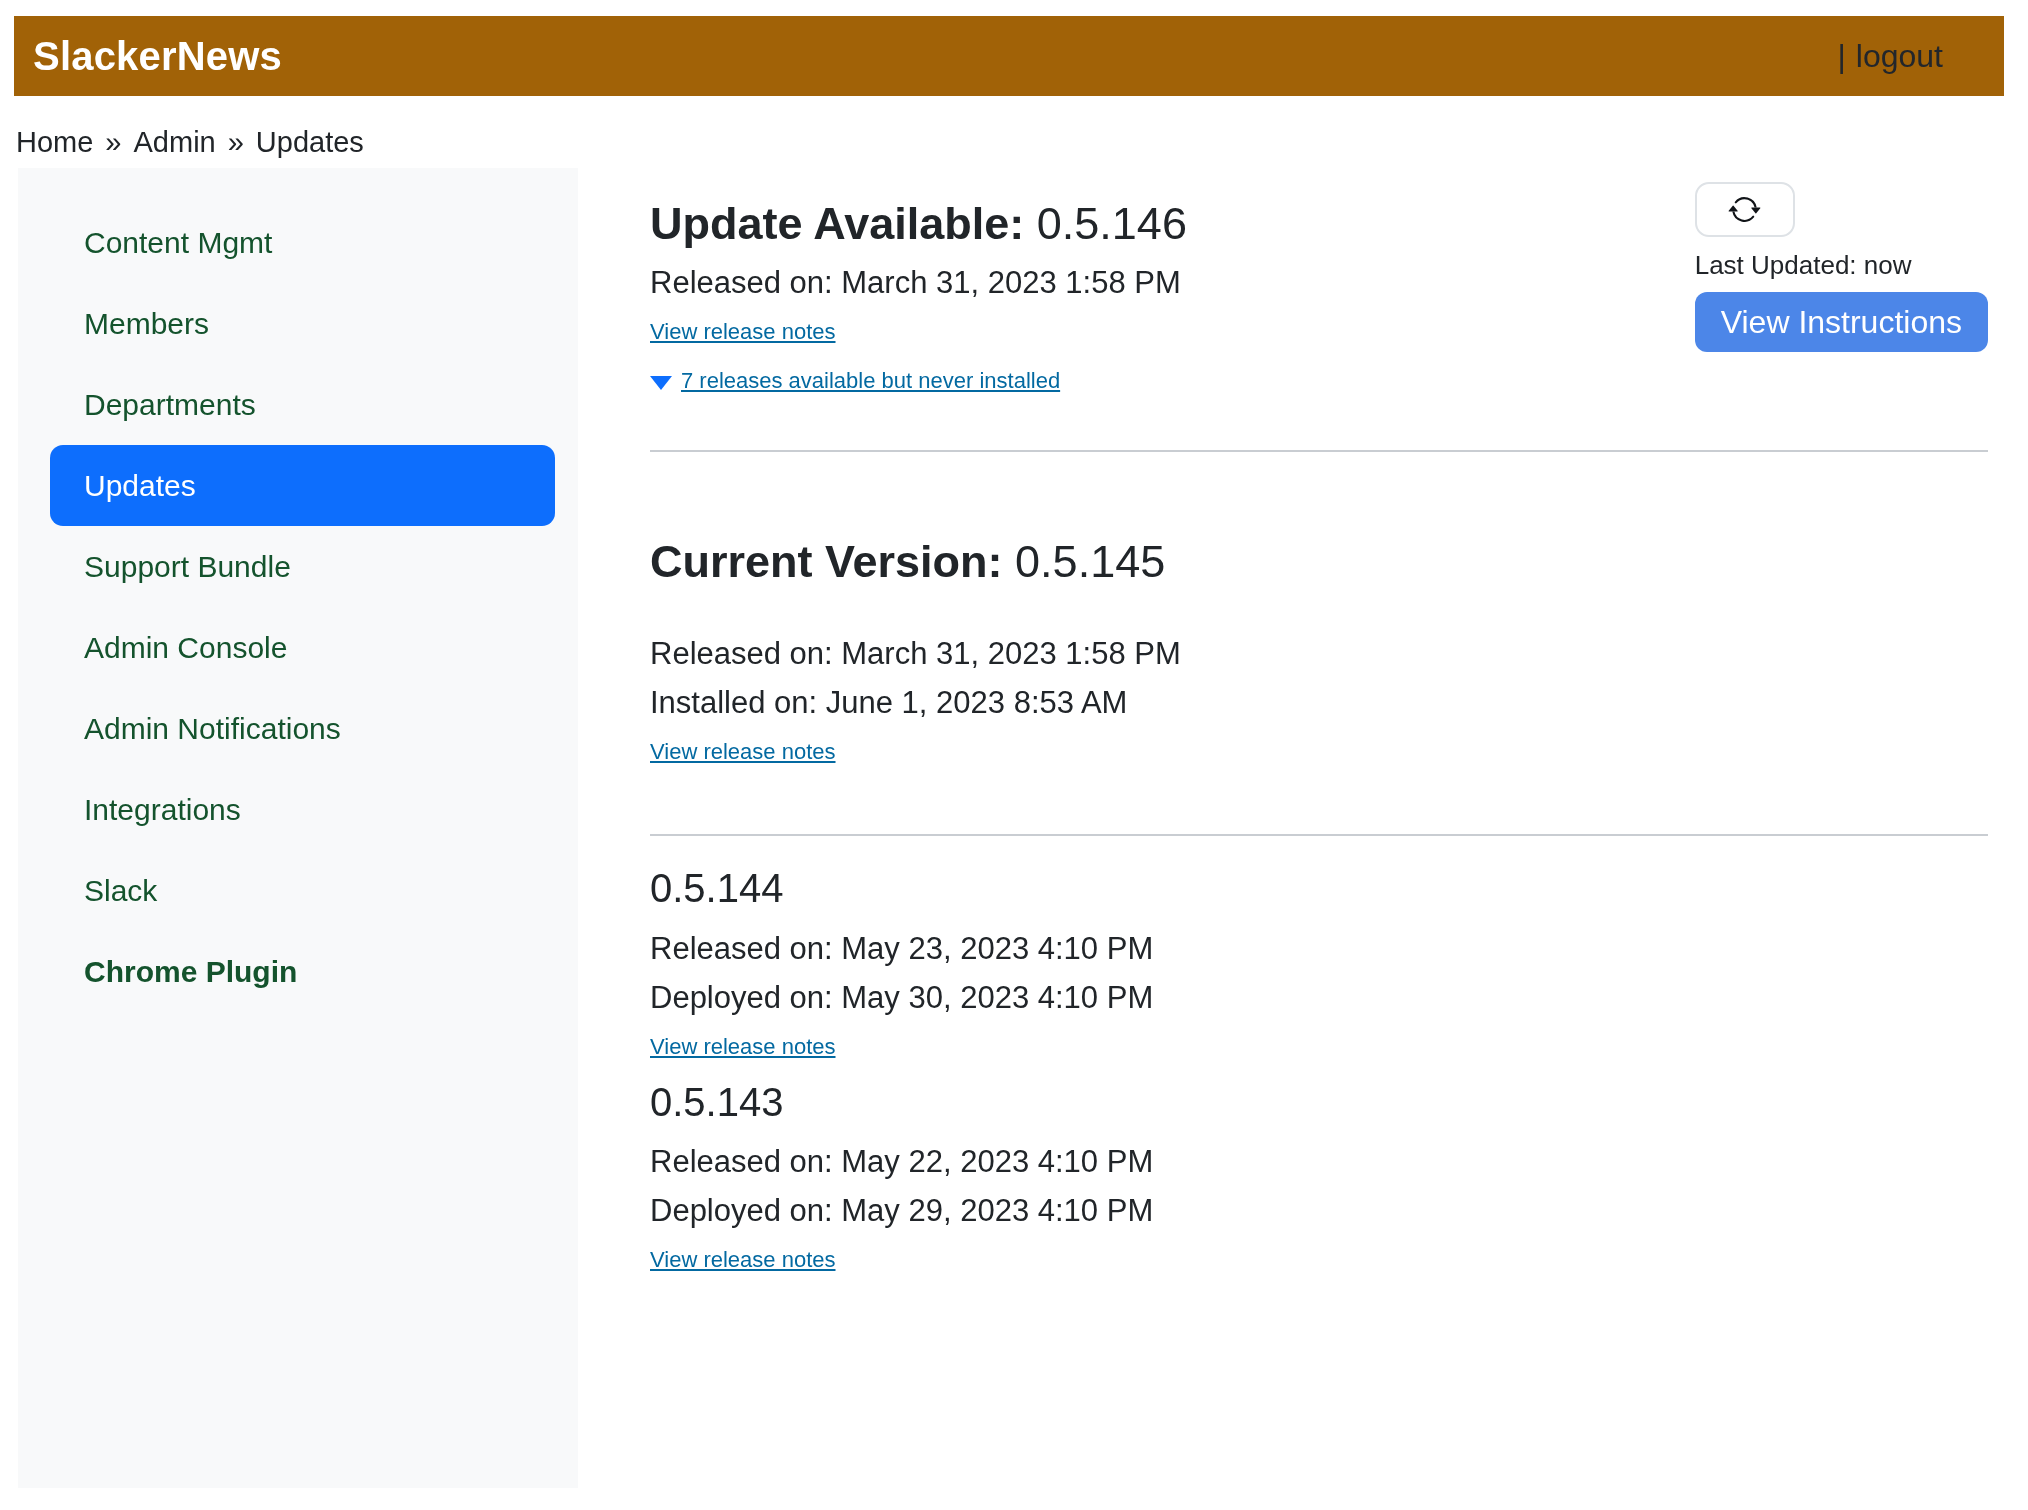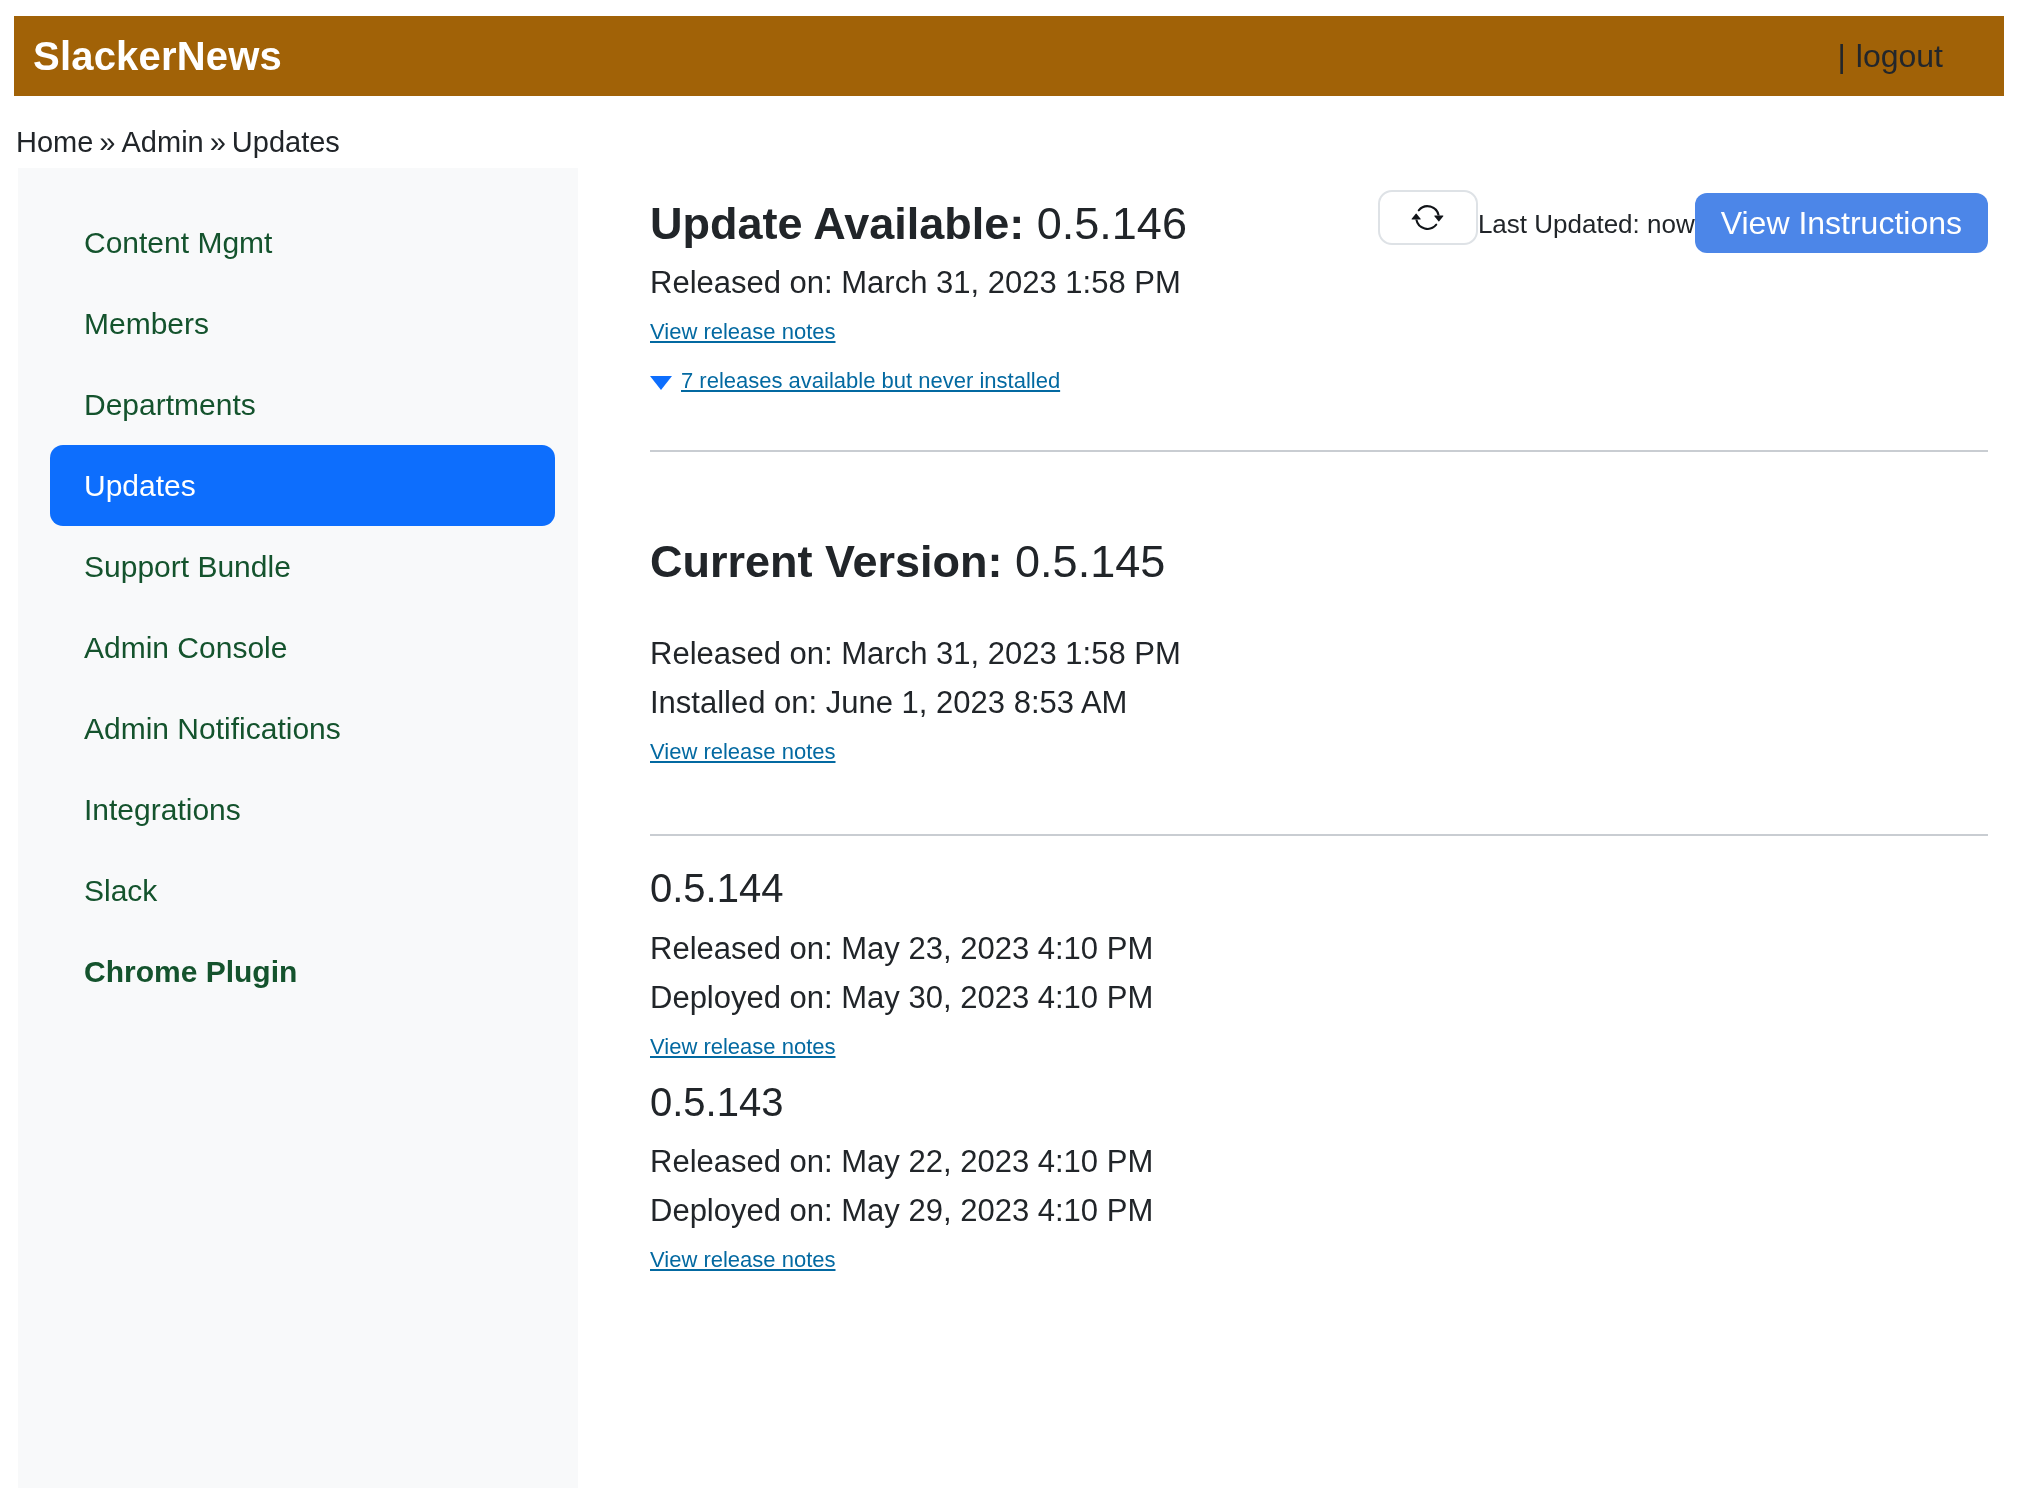--- a/index.html
+++ b/index.html
@@ -14,21 +14,21 @@
     margin:16px 24px 0 14px; height:80px; background:#a16207;
     display:flex; align-items:center; justify-content:space-between;
     padding:0 61px 0 19px;
   }
   .brand { color:#ffffff; font-size:40px; font-weight:700; letter-spacing:.2px; }
   .logout-area { font-size:32px; color:#22262b; display:flex; gap:10px; align-items:center; }
   .logout-area a { color:#22262b; text-decoration:none; cursor:pointer; }
   
   .breadcrumb {
     margin:30px 0 0 16px; font-size:29px; color:#212529;
-    display:flex; gap:6px; align-items:center;
+    display:flex; gap:12px; align-items:center;
   }
   
   .main { display:flex; margin-top:9px; align-items:flex-start; }
   .sidebar {
     width:560px; margin-left:18px; height:1320px;
     background:#f8f9fa; padding-top:34px; flex:none;
   }
   .side-item {
     height:81px; display:flex; align-items:center;
     padding-left:66px; font-size:30px; color:#14532d; cursor:pointer;
@@ -61,21 +61,21 @@
   .s2-meta { margin-top:39px; }
   .rule-2 { margin-top:58px; }
   
   .s3-title { margin-top:87px; }
   .hist-version { font-size:40px; line-height:50px; font-weight:400; }
   .hist-1 { margin-top:27px; }
   .hist-meta-block { margin-top:11px; }
   .hist-2 { margin-top:6px; }
   .hist-meta-block-2 { margin-top:10px; }
   
-  .right-col { display:flex; align-items:center; padding-top:14px; flex:none; }
+  .right-col { display:flex; flex-direction:column; align-items:flex-start; padding-top:14px; flex:none; }
   .refresh-btn {
     width:100px; height:55px; background:#ffffff;
     border:2px solid #dee2e6; border-radius:14px;
     display:flex; align-items:center; justify-content:center; cursor:pointer;
   }
   .refresh-btn svg { width:33px; height:33px; fill:#111418; }
   .last-updated { font-size:26px; margin-top:13px; color:#212529; }
   .instructions-btn {
     margin-top:11px; height:60px; padding:0 26px;
     background:#4c86e8; border:none; border-radius:12px;

